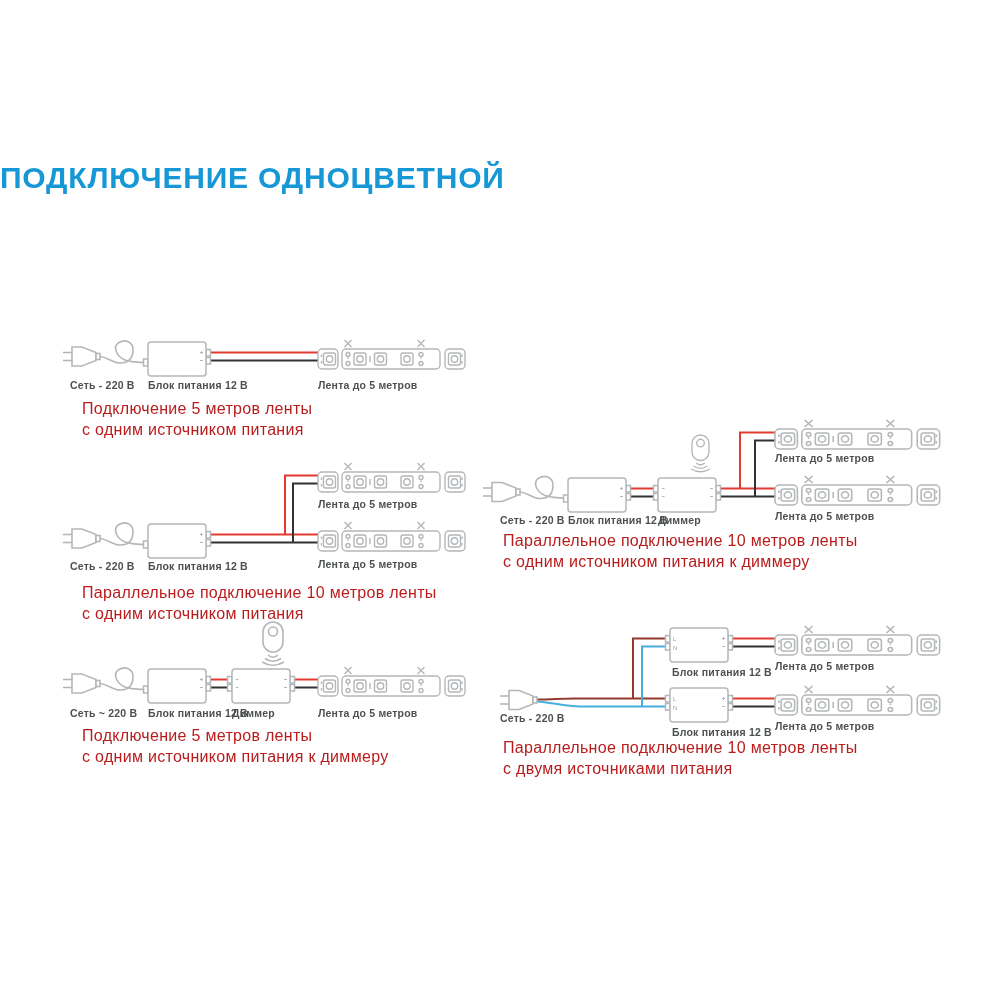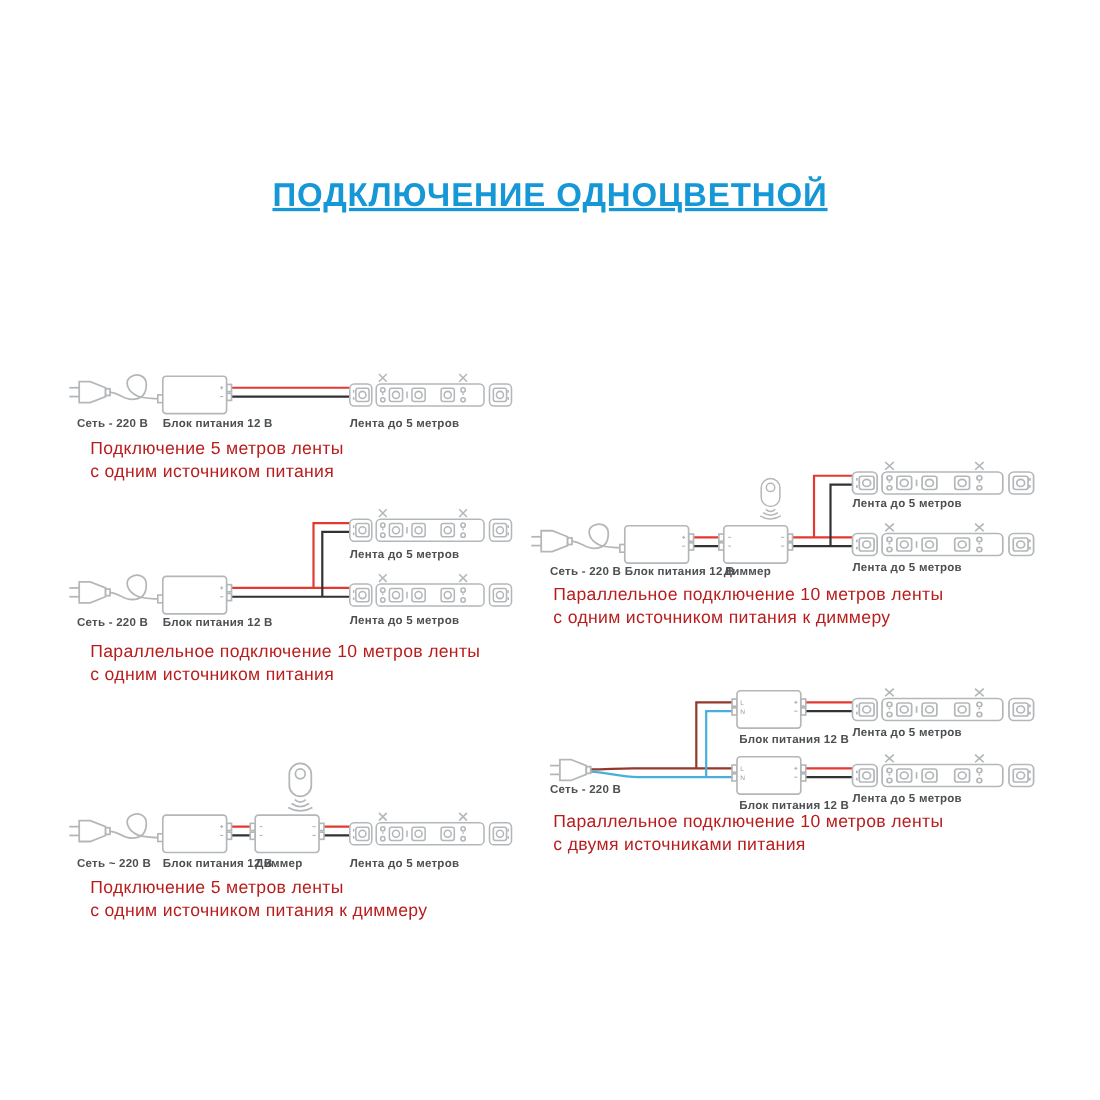--- a/index.html
+++ b/index.html
@@ -1,19 +1,19 @@
 <!DOCTYPE html>
 <html><head>
 <meta charset="utf-8">
 <style>
   html,body{margin:0;padding:0;background:#ffffff;}
   #page{position:relative;width:1000px;height:1000px;background:#fff;overflow:hidden;
         font-family:"Liberation Sans", sans-serif;}
-  #title{position:absolute;top:157px;left:0;width:1000px;text-align:center;
-         color:#1697d6;font-weight:bold;font-size:30px;line-height:41px;letter-spacing:0.8px;text-decoration:underline;}
+  #title{position:absolute;top:157px;left:0;width:1000px;text-align:left;
+         color:#1697d6;font-weight:bold;font-size:30px;line-height:41px;letter-spacing:0.8px;}
   .diagram{position:absolute;}
   .diagram svg{position:absolute;left:0;top:0;overflow:visible;}
   .lbl{position:absolute;font-size:10.5px;color:#4d5052;white-space:nowrap;letter-spacing:0.2px;font-weight:bold;}
   .cap{position:absolute;font-size:16px;line-height:21px;color:#b91c1c;white-space:nowrap;letter-spacing:0.3px;}
   .defs-holder{position:absolute;width:0;height:0;}
 </style>
 </head>
 <body>
 
 <div id="page">
@@ -151,21 +151,21 @@
     <div class="lbl" style="left:258px;top:43px">Лента до 5 метров</div>
     <div class="lbl" style="left:10px;top:105px">Сеть - 220 В</div>
     <div class="lbl" style="left:88px;top:105px">Блок питания 12 В</div>
     <div class="lbl" style="left:258px;top:103px">Лента до 5 метров</div>
     <div class="cap" style="left:22px;top:127px">
       <div>Параллельное подключение 10 метров ленты</div>
       <div>с одним источником питания</div>
     </div>
   </div>
 
-  <div class="diagram" style="left:60px;top:696px;width:430px;height:150px">
+  <div class="diagram" style="left:60px;top:624px;width:430px;height:150px">
     <svg width="430" height="92">
       <path d="M150.5,55.5 H167.5 M234.5,55.5 H258" stroke="#e23a30" stroke-width="2" fill="none"></path>
       <path d="M150.5,63.5 H167.5 M234.5,63.5 H258" stroke="#303234" stroke-width="2" fill="none"></path>
       <use href="#g-remote" x="203" y="-2"></use>
       <use href="#g-plug" x="3" y="39.5"></use>
       <use href="#g-psu" x="88" y="45"></use>
       <use href="#g-dimmer" x="172" y="45"></use>
       <use href="#g-strip" x="258" y="42"></use>
     </svg>
     <div class="lbl" style="left:10px;top:83px">Сеть ~ 220 В</div>

